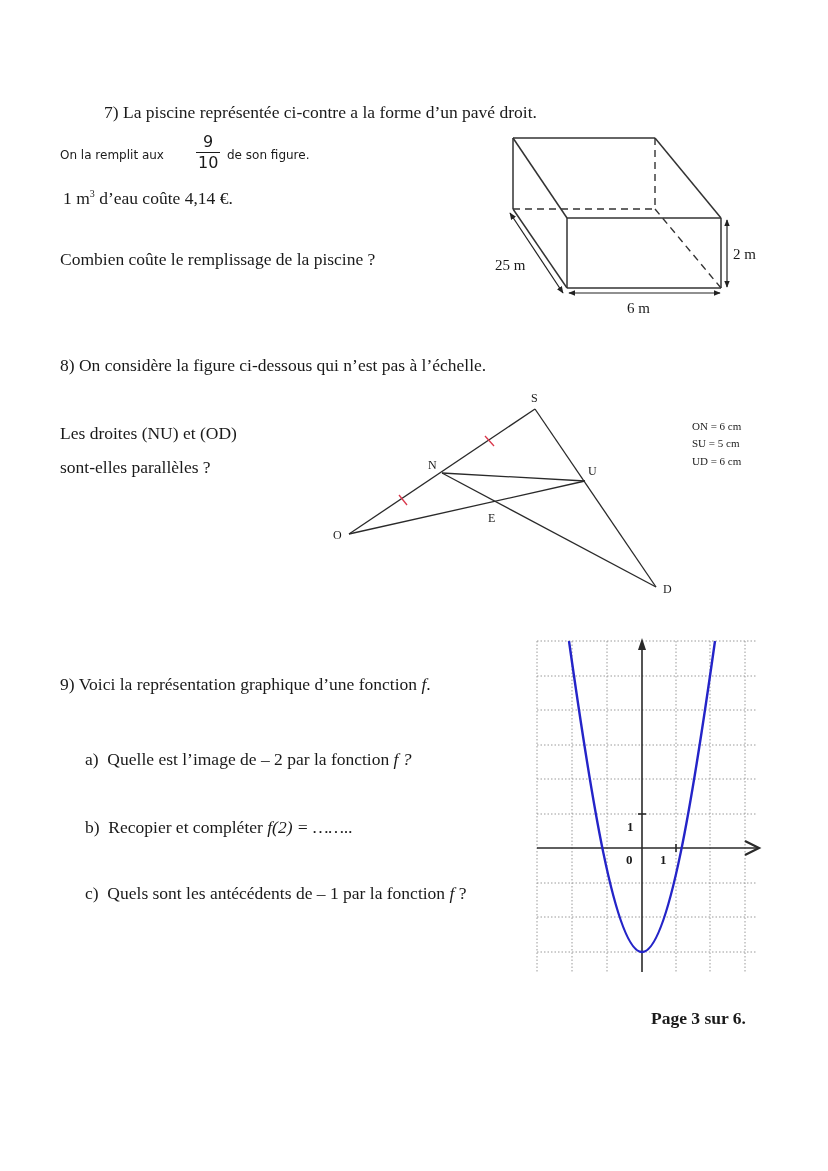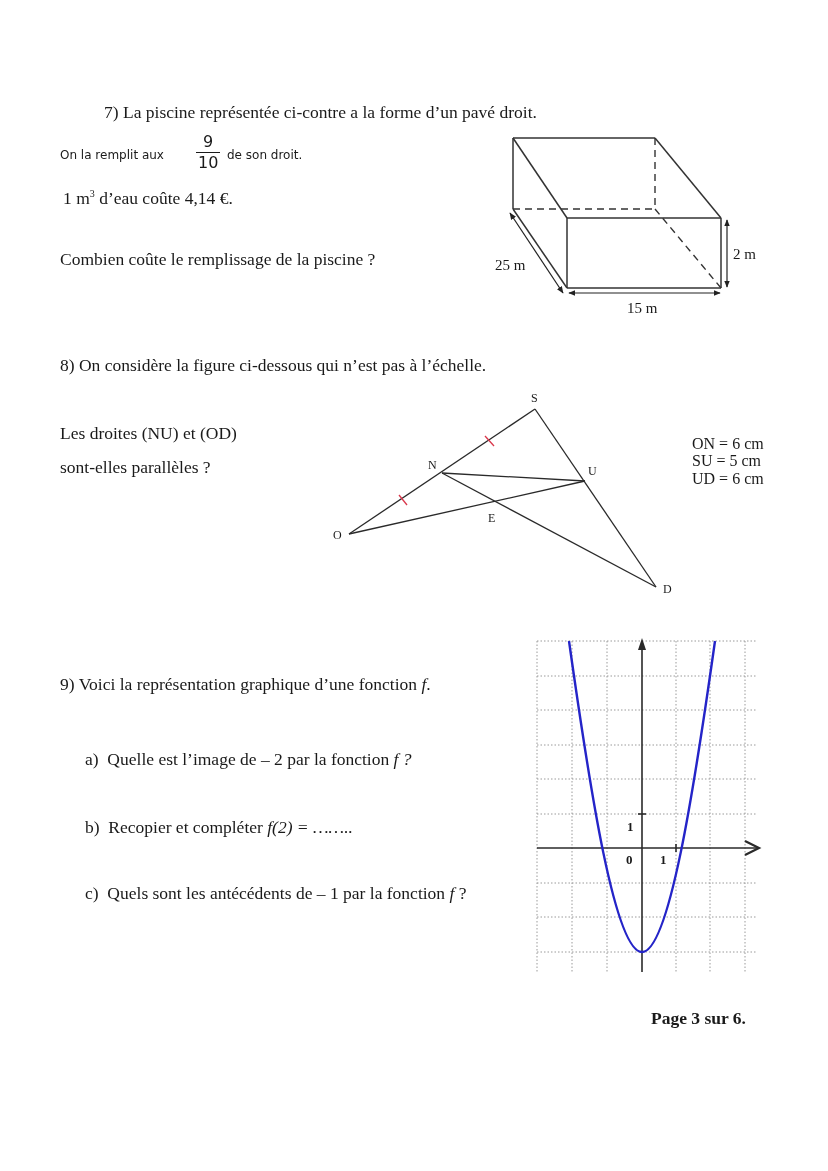--- a/index.html
+++ b/index.html
@@ -6,37 +6,37 @@
   body { width: 828px; height: 1171px; position: relative; overflow: hidden;
          font-family: "Liberation Serif", "DejaVu Serif", serif; color: #1a1a1a; }
   .t { position: absolute; font-size: 17.5px; white-space: nowrap; line-height: 1; }
   .cal { font-family: "DejaVu Sans", "Liberation Sans", sans-serif; font-size: 12px; }
   .frac { position: absolute; display: inline-flex; flex-direction: column; align-items: center;
           font-family: "DejaVu Sans", "Liberation Sans", sans-serif; font-size: 16px; line-height: 1; }
   .frac .num { padding: 0 2px 2px 2px; }
   .frac .den { border-top: 1.3px solid #1a1a1a; padding: 2px 2px 0 2px; }
   sup { font-size: 10px; vertical-align: 7px; }
   .lbl { position: absolute; font-size: 15px; white-space: nowrap; line-height: 1; }
-  .small { position: absolute; font-size: 16px; white-space: nowrap; line-height: 1; margin-top: 15px; }
+  .small { position: absolute; font-size: 11px; white-space: nowrap; line-height: 1; }
   .ptlbl { position: absolute; font-size: 12px; white-space: nowrap; line-height: 1; }
   .ital { font-style: italic; }
   .bold { font-weight: bold; }
   svg { position: absolute; left: 0; top: 0; }
 </style>
 </head>
 <body>
 
 <div class="t" style="left:60px; top:104px;margin-left:44px;">7) La piscine représentée ci-contre a la forme d’un pavé droit.</div>
 
 <div class="t cal" style="left:60px; top:149px;">On la remplit aux</div>
 <div class="frac" style="left:196px; top:134px;">
   <span class="num">9</span>
   <span class="den">10</span>
 </div>
-<div class="t cal" style="left:227px; top:149px;">de son droit.</div>
+<div class="t cal" style="left:227px; top:149px;">de son figure.</div>
 
 <div class="t" style="left:63px; top:189px;">
   <span>1 m</span><sup>3</sup><span> d’eau coûte 4,14 €.</span>
 </div>
 
 <div class="t" style="left:60px; top:251px;">Combien coûte le remplissage de la piscine ?</div>
 
 <svg width="828" height="1171" style="pointer-events:none;">
   <defs>
     <marker id="arr" viewBox="0 0 10 10" refX="9" refY="5" markerWidth="6" markerHeight="6" orient="auto-start-reverse">
@@ -64,21 +64,21 @@
     <line x1="655" y1="209" x2="721" y2="288"></line>
   </g>
 
   <g stroke="#222" stroke-width="1.2" fill="none">
     <line x1="510" y1="213" x2="563" y2="293" marker-start="url(#arr)" marker-end="url(#arr)"></line>
     <line x1="569" y1="293" x2="720" y2="293" marker-start="url(#arr)" marker-end="url(#arr)"></line>
     <line x1="727" y1="220" x2="727" y2="287" marker-start="url(#arr)" marker-end="url(#arr)"></line>
   </g>
 </svg>
 <div class="lbl" style="left:495px; top:258px;">25 m</div>
-<div class="lbl" style="left:627px; top:301px;">15 m</div>
+<div class="lbl" style="left:627px; top:301px;">6 m</div>
 <div class="lbl" style="left:733px; top:247px;">2 m</div>
 
 <div class="t" style="left:60px; top:357px;">8) On considère la figure ci-dessous qui n’est pas à l’échelle.</div>
 <div class="t" style="left:60px; top:425px;">Les droites (NU) et (OD)</div>
 <div class="t" style="left:60px; top:459px;">sont-elles parallèles ?</div>
 
 <svg width="828" height="1171" style="pointer-events:none;">
   <g stroke="#2a2a2a" stroke-width="1.3" fill="none">
     <line x1="535" y1="409" x2="349" y2="534"></line>
     <line x1="535" y1="409" x2="656" y2="587"></line>

